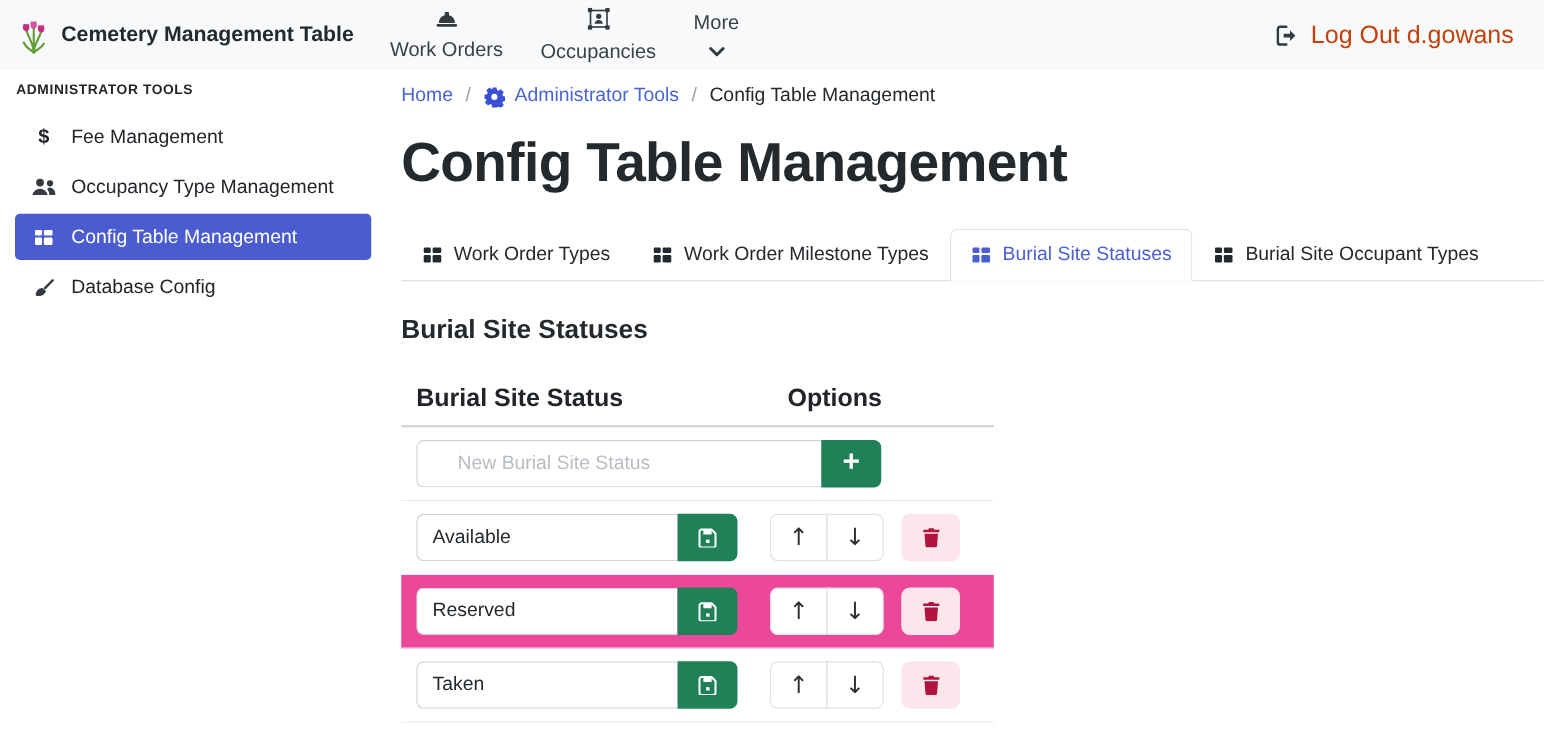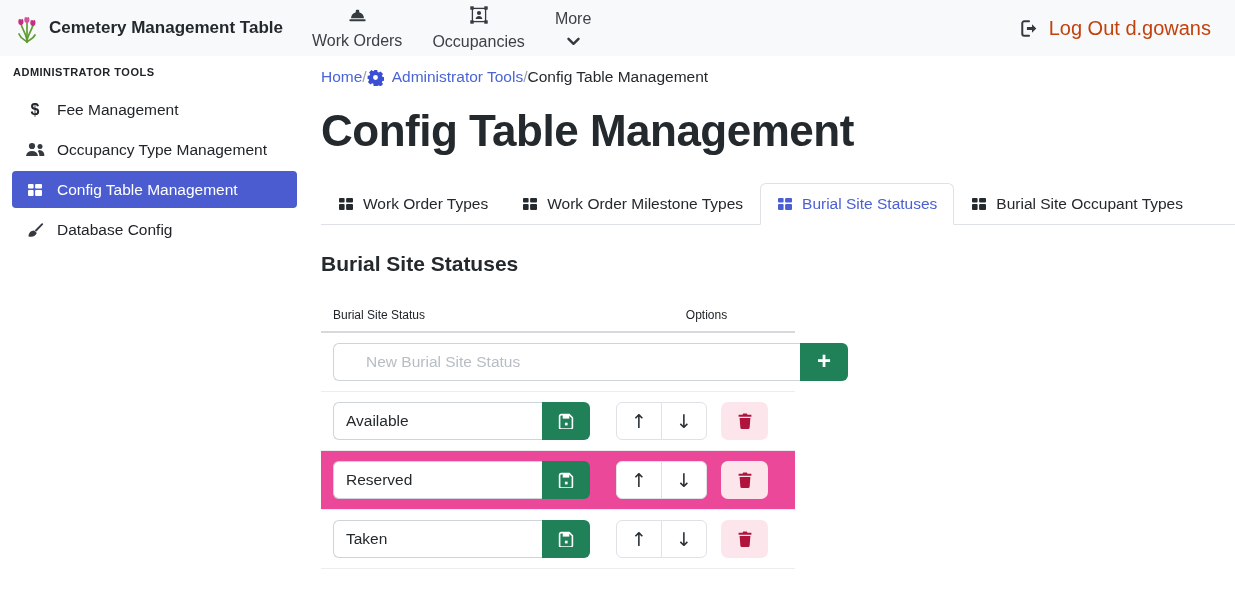--- a/index.html
+++ b/index.html
@@ -22,49 +22,49 @@
   .sidebar { width:309px; flex:none; padding-top:8px; }
   .sidebar-heading { padding:2px 13px 13px; font-size:11px; font-weight:700; letter-spacing:.5px; color:#212529; }
   .side-item { display:flex; align-items:center; gap:11px; margin:0 12px 3px; padding:7px 12px; height:37px;
                border-radius:4px; font-size:15.5px; color:#212529; cursor:pointer; }
   .side-item.active { background:#4a5cd0; color:#fff; }
   .side-icon { width:22px; display:flex; justify-content:center; flex:none; }
   .dollar-glyph { font-size:16px; font-weight:700; }
 
   
   .main { flex:1; padding-left:12px; }
-  .breadcrumb { display:flex; align-items:center; margin-top:9px; font-size:15.5px; line-height:24px; }
+  .breadcrumb { display:flex; align-items:center; gap:10px; margin-top:9px; font-size:15.5px; line-height:24px; }
   .crumb-link { color:#4a64d6; text-decoration:none; display:flex; align-items:center; gap:8px; cursor:pointer; }
   .crumb-sep { color:#9aa0a6; }
   .crumb-current { color:#24292d; }
 
   .page-title { margin-top:13px; font-size:44px; line-height:1.3; font-weight:700; color:#24292d; letter-spacing:-.5px; }
 
   .tabs { display:flex; align-items:flex-end; border-bottom:1px solid #dee2e6; margin-top:24px; }
   .tab { display:flex; align-items:center; gap:9px; padding:11px 16px; font-size:15.5px; color:#24292d;
          border:1px solid transparent; border-radius:6px 6px 0 0; margin-bottom:-1px; cursor:pointer; }
   .tab.active { background:#fff; border-color:#dee2e6 #dee2e6 #fff; color:#4a5fd1; }
   .tab-icon { width:16px; height:16px; }
 
   .section-title { margin:27px 0 24px; font-size:21px; font-weight:700; color:#24292d; }
 
   
   .cfg-table { width:474px; }
-  .cfg-head { display:flex; padding:8px 12px 9px; border-bottom:2px solid #d6d9dc; font-weight:400; font-size:12px; }
+  .cfg-head { display:flex; padding:8px 12px 9px; border-bottom:2px solid #d6d9dc; font-weight:700; font-size:20px; }
   .col-status { width:297px; }
-  .col-options { width:153px; text-align:center; }
+  .col-options { width:153px; text-align:left; }
 
   .cfg-row { display:flex; align-items:center; padding:10px 12px; border-bottom:1px solid #ededee; }
   .cfg-row.striped { background:#ec4899; }
 
   .input-group { display:flex; }
   .text-input { height:38px; border:1px solid #ced4da; border-right:none; border-radius:6px 0 0 6px;
                 padding:0 12px; font-size:15.5px; color:#24292d; font-family:inherit; outline:none; background:#fff; }
   .text-input::placeholder { color:#b7bdc3; }
-  .text-input.wide { width:467px;padding-left:32px; }
+  .text-input.wide { width:324px;padding-left:32px; }
   .text-input.narrow { width:209px; }
 
   .btn-green { width:48px; height:38px; background:#208158; border:none; border-radius:0 6px 6px 0;
                color:#fff; display:flex; align-items:center; justify-content:center; cursor:pointer; }
   .plus-glyph { font-size:24px; font-weight:600; line-height:1; transform:translateY(-1px); }
 
   .move-group { display:flex; margin-left:26px; }
   .btn-move { width:46px; height:38px; background:#fff; border:1px solid #dee2e6; display:flex;
               align-items:center; justify-content:center; font-size:19px; color:#2b3035; cursor:pointer;
               font-family:"DejaVu Sans",sans-serif; }

